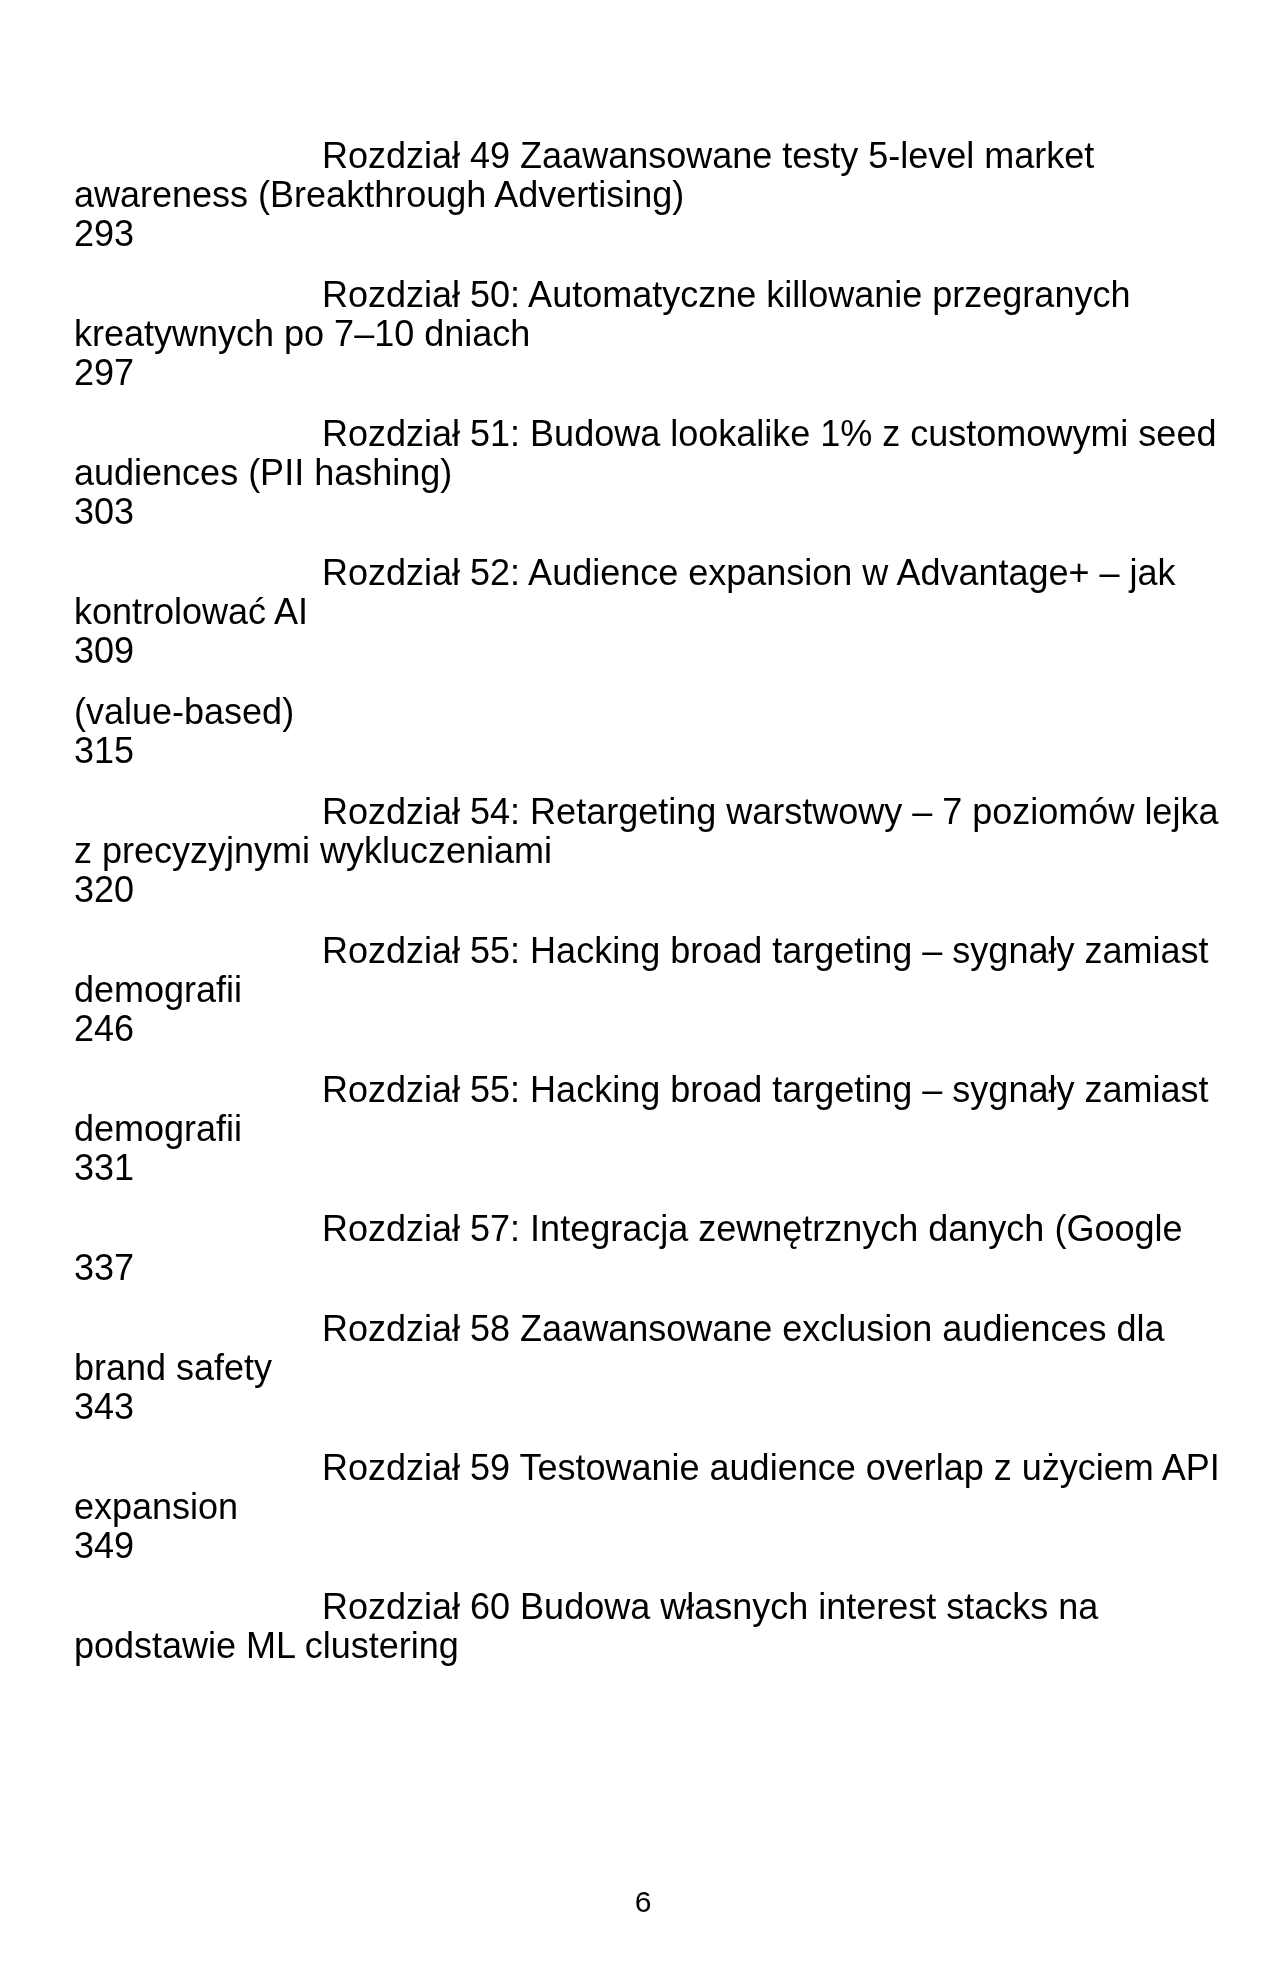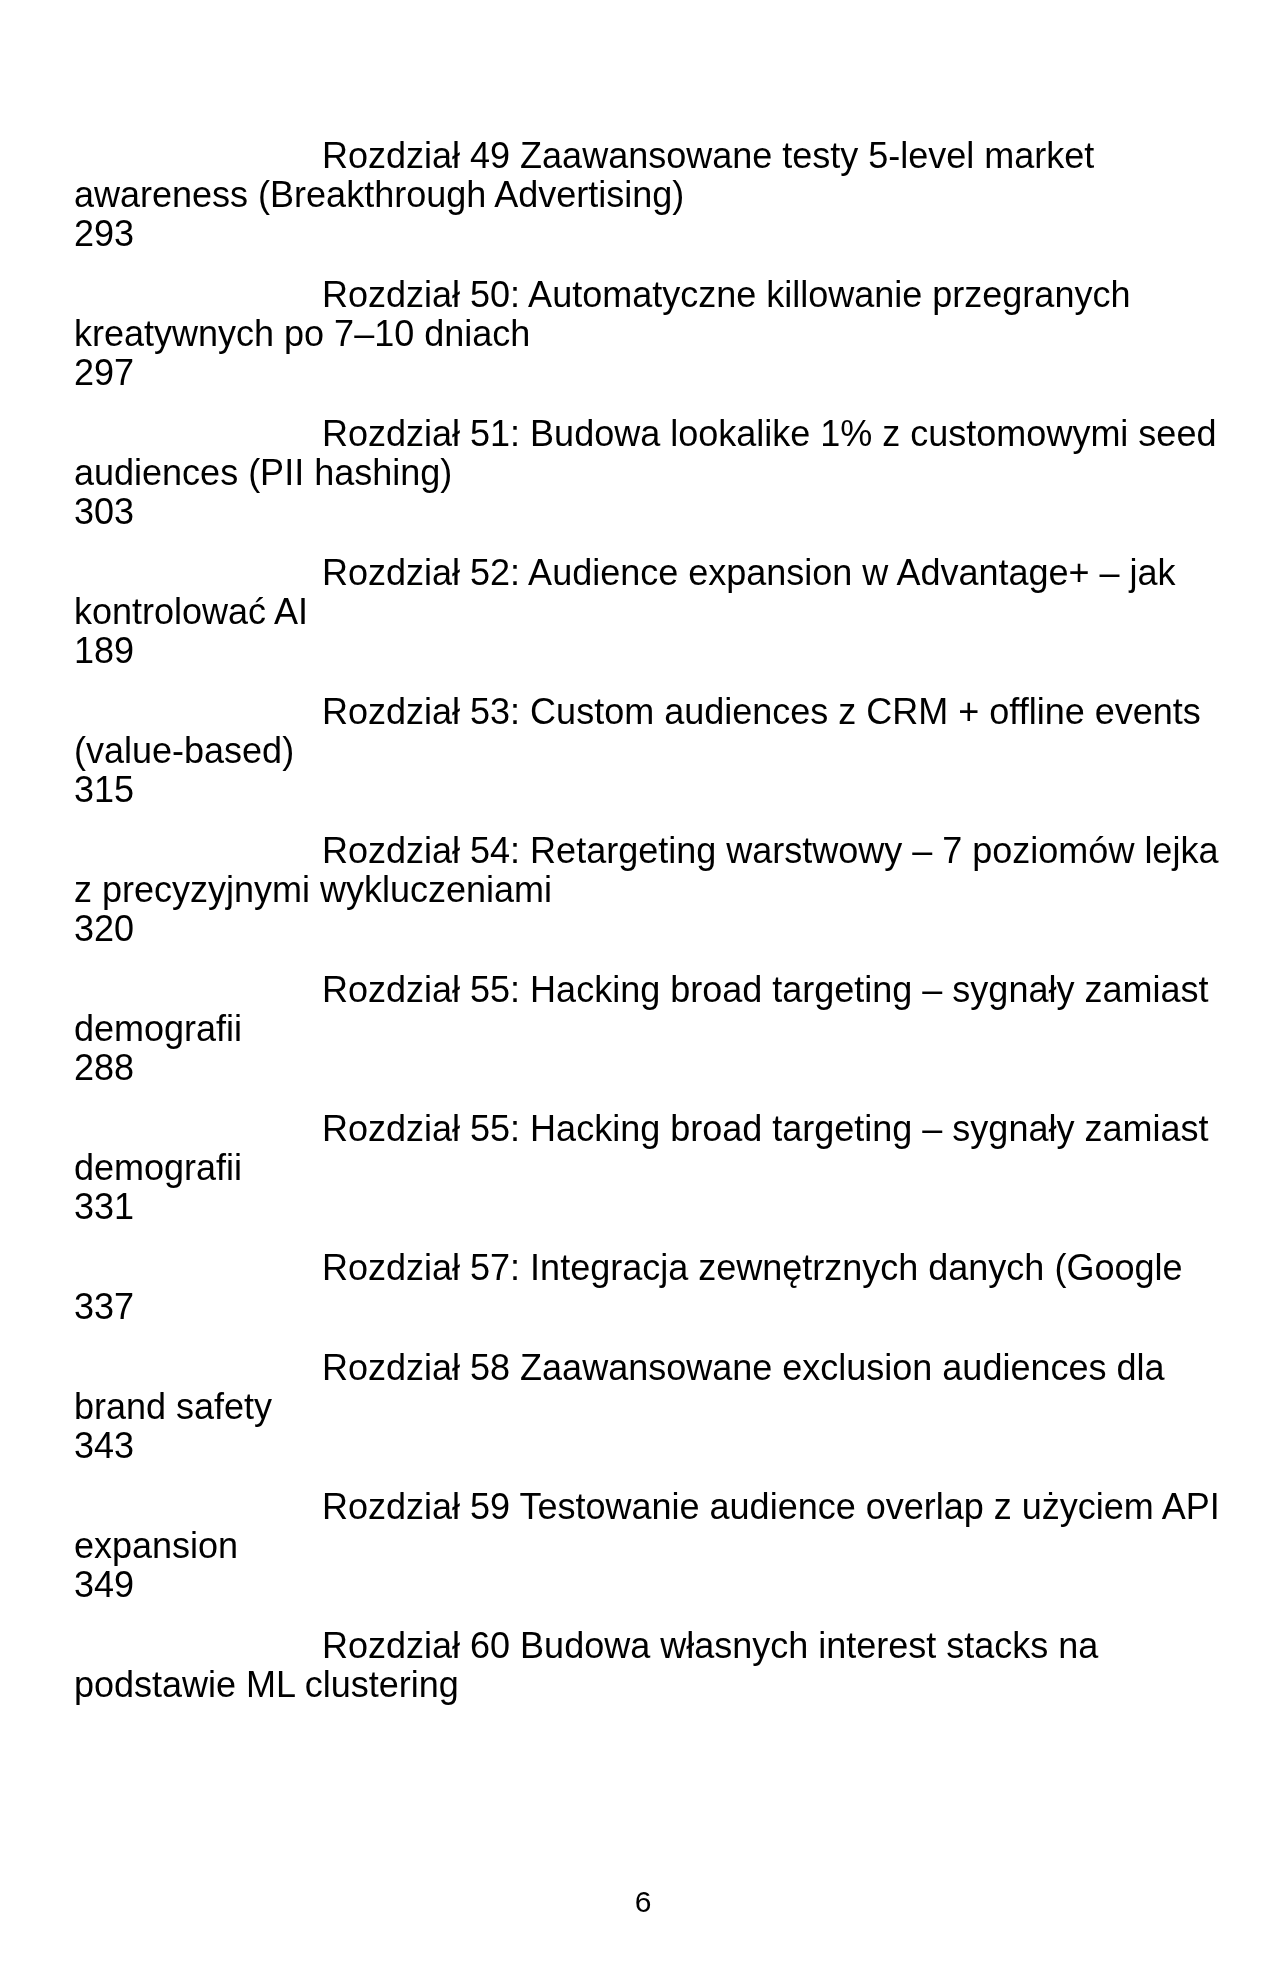--- a/index.html
+++ b/index.html
@@ -68,39 +68,38 @@
 
     <div class="toc-entry">
       <div class="line1">Rozdział 51: Budowa lookalike 1% z customowymi seed</div>
       <div class="line2">audiences (PII hashing)</div>
       <div class="page-num">303</div>
     </div>
 
     <div class="toc-entry">
       <div class="line1">Rozdział 52: Audience expansion w Advantage+ – jak</div>
       <div class="line2">kontrolować AI</div>
-      <div class="page-num">189</div>
+      <div class="page-num">309</div>
     </div>
 
     <div class="toc-entry">
-      <div class="line1">Rozdział 53: Custom audiences z CRM + offline events</div>
       <div class="line2">(value-based)</div>
       <div class="page-num">315</div>
     </div>
 
     <div class="toc-entry">
       <div class="line1">Rozdział 54: Retargeting warstwowy – 7 poziomów lejka</div>
       <div class="line2">z precyzyjnymi wykluczeniami</div>
       <div class="page-num">320</div>
     </div>
 
     <div class="toc-entry">
       <div class="line1">Rozdział 55: Hacking broad targeting – sygnały zamiast</div>
       <div class="line2">demografii</div>
-      <div class="page-num">288</div>
+      <div class="page-num">246</div>
     </div>
 
     <div class="toc-entry">
       <div class="line1">Rozdział 55: Hacking broad targeting – sygnały zamiast</div>
       <div class="line2">demografii</div>
       <div class="page-num">331</div>
     </div>
 
     <div class="toc-entry">
       <div class="line1">Rozdział 57: Integracja zewnętrznych danych (Google</div>

